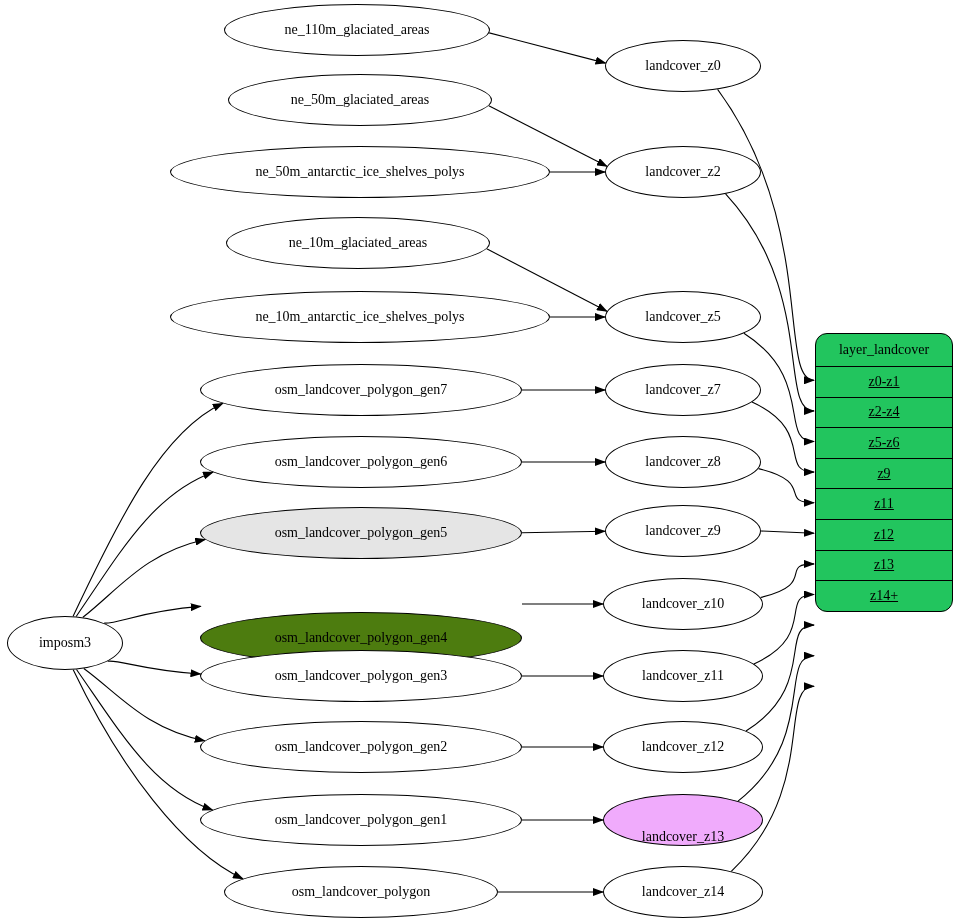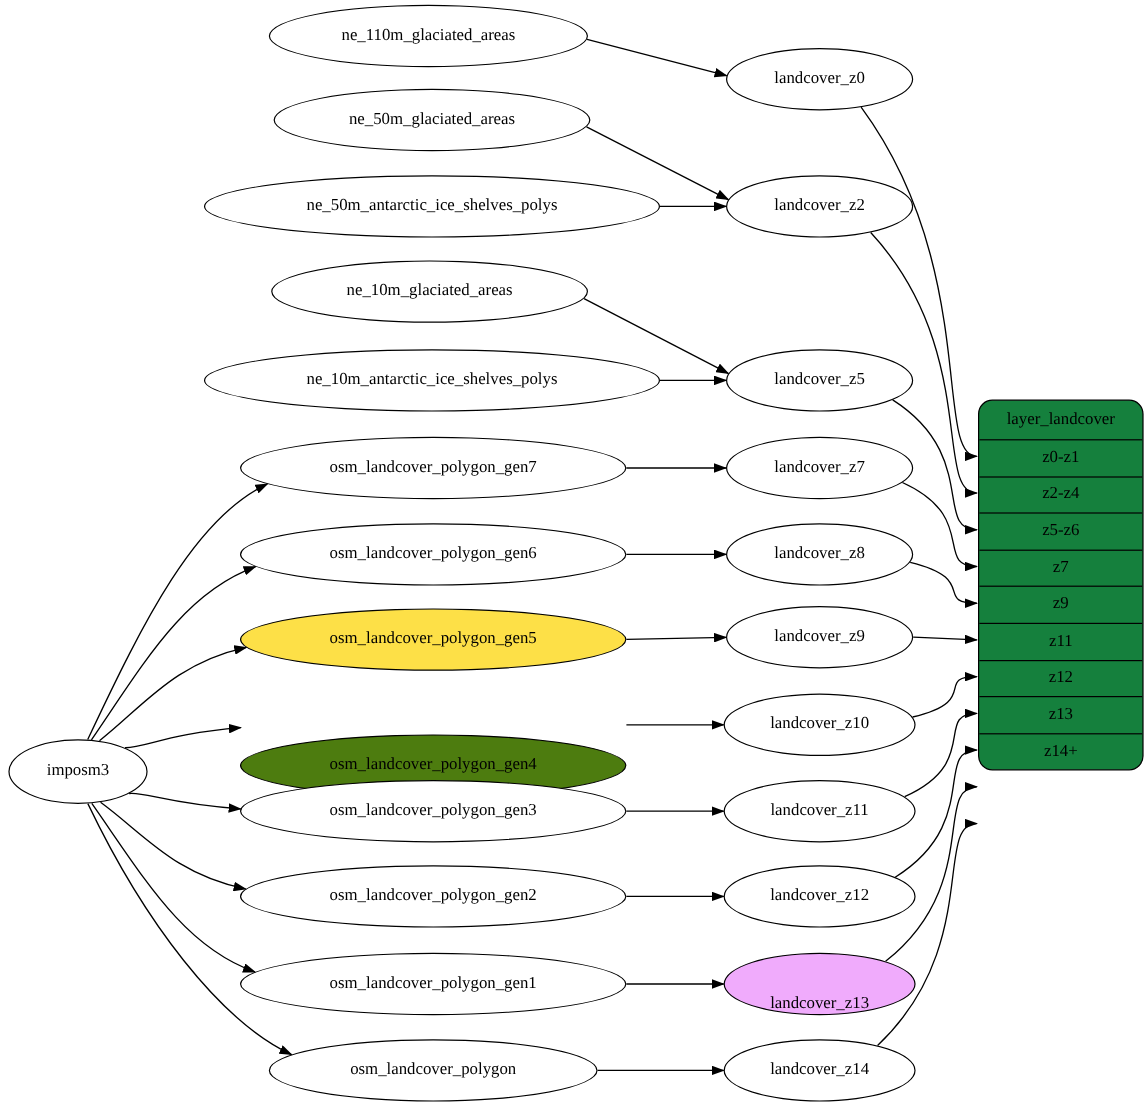--- a/index.html
+++ b/index.html
@@ -29,21 +29,21 @@
     overflow:hidden;
     z-index:2;
     text-align:center;
     font-size:14px;color:#000;
   }
   .tbl-cell{
     display:flex;align-items:center;justify-content:center;
     box-sizing:border-box;
     white-space:nowrap;
   }
-  .tbl-cell + .tbl-cell{border-top:1px solid #000;}
+  .tbl-cell + .tbl-cell{border-top:1px solid #000;text-decoration:underline;}
   #edge-layer{
     position:absolute;left:0;top:0;
     z-index:3;
     pointer-events:none;
   }
 </style>
 </head>
 <body>
 
 <div id="canvas">
@@ -65,21 +65,21 @@
       </div>
       <div class="node" style="left: 170px; top: 291px; width: 380px; height: 52px; background: rgb(255, 255, 255); border-color: rgb(0, 0, 0);">
         <span>ne_10m_antarctic_ice_shelves_polys</span>
       </div>
       <div class="node" style="left: 200px; top: 364px; width: 322px; height: 52px; background: rgb(255, 255, 255); border-color: rgb(0, 0, 0);">
         <span>osm_landcover_polygon_gen7</span>
       </div>
       <div class="node" style="left: 200px; top: 436px; width: 322px; height: 52px; background: rgb(255, 255, 255); border-color: rgb(0, 0, 0);">
         <span>osm_landcover_polygon_gen6</span>
       </div>
-      <div class="node" style="left: 200px; top: 507px; width: 322px; height: 52px; background: #fde047; border-color: rgb(0, 0, 0);">
+      <div class="node" style="left: 200px; top: 507px; width: 322px; height: 52px; background: #e5e5e5; border-color: rgb(0, 0, 0);">
         <span>osm_landcover_polygon_gen5</span>
       </div>
       <div class="node" style="left: 200px; top: 612px; width: 322px; height: 52px; background: #4d7c0f; border-color: rgb(0, 0, 0);">
         <span>osm_landcover_polygon_gen4</span>
       </div>
       <div class="node" style="left: 200px; top: 650px; width: 322px; height: 52px; background: rgb(255, 255, 255); border-color: rgb(0, 0, 0);">
         <span>osm_landcover_polygon_gen3</span>
       </div>
       <div class="node" style="left: 200px; top: 721px; width: 322px; height: 52px; background: rgb(255, 255, 255); border-color: rgb(0, 0, 0);">
         <span>osm_landcover_polygon_gen2</span>
@@ -117,26 +117,25 @@
       <div class="node" style="left: 603px; top: 721px; width: 160px; height: 52px; background: rgb(255, 255, 255); border-color: rgb(0, 0, 0);">
         <span>landcover_z12</span>
       </div>
       <div class="node" style="left: 603px; top: 794px; width: 160px; height: 52px; background: #f0abfc; border-color: rgb(0, 0, 0); align-items: flex-end;">
         <span>landcover_z13</span>
       </div>
       <div class="node" style="left: 603px; top: 866px; width: 160px; height: 52px; background: rgb(255, 255, 255); border-color: rgb(0, 0, 0);">
         <span>landcover_z14</span>
       </div>
     </div>
-  <div id="layer-table" style="left: 815px; top: 333px; width: 138px; background: #15803d; border-color: rgb(0, 0, 0);">
+  <div id="layer-table" style="left: 815px; top: 333px; width: 138px; background: #22c55e; border-color: rgb(0, 0, 0);">
       <div class="tbl-cell" style="height: 32px;">layer_landcover</div>
       <div class="tbl-cell" style="height: 30.6px;">z0-z1</div>
       <div class="tbl-cell" style="height: 30.6px;">z2-z4</div>
       <div class="tbl-cell" style="height: 30.6px;">z5-z6</div>
-      <div class="tbl-cell" style="height: 30.6px;">z7</div>
       <div class="tbl-cell" style="height: 30.6px;">z9</div>
       <div class="tbl-cell" style="height: 30.6px;">z11</div>
       <div class="tbl-cell" style="height: 30.6px;">z12</div>
       <div class="tbl-cell" style="height: 30.6px;">z13</div>
       <div class="tbl-cell" style="height: 30.6px;">z14+</div>
     </div>
   <svg id="edge-layer" width="957" height="923" viewBox="0 0 957 923" xmlns="http://www.w3.org/2000/svg">
       <defs>
         <marker id="arrow" markerWidth="11" markerHeight="8" refX="10" refY="4" orient="auto" markerUnits="userSpaceOnUse">
           <path d="M0,0 L11,4 L0,8 z" fill="#000000"></path>

